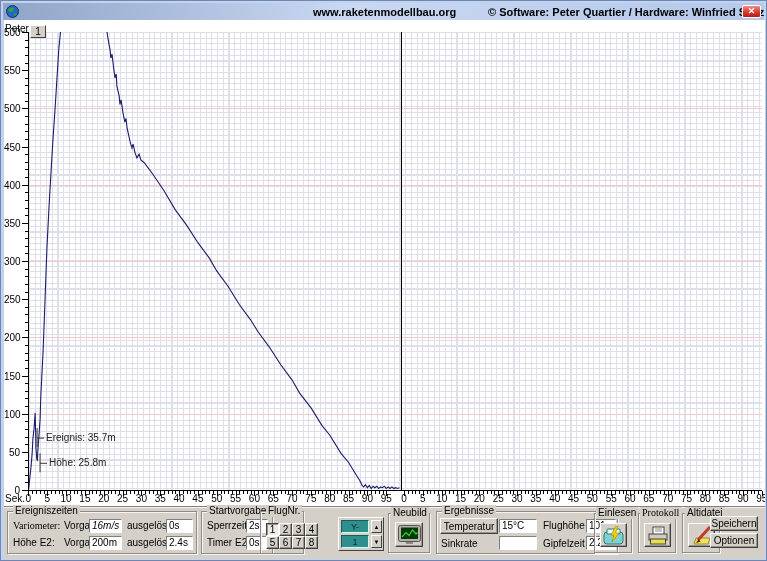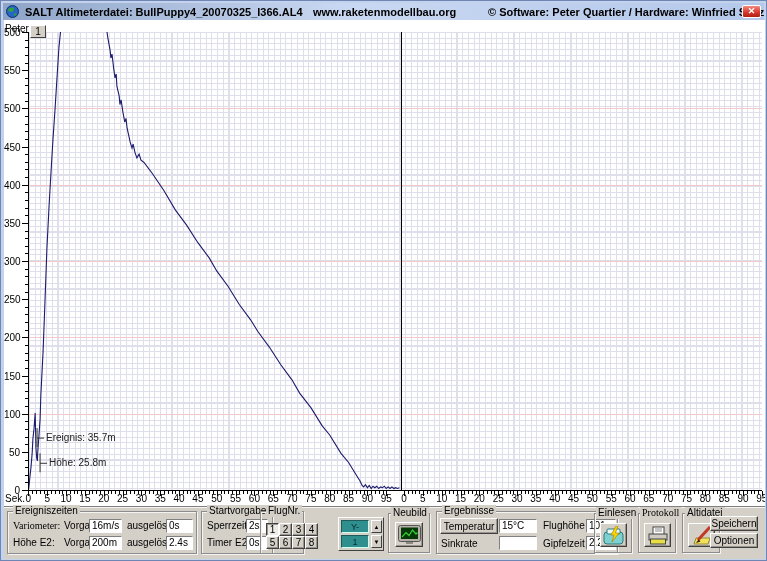--- a/index.html
+++ b/index.html
@@ -106,21 +106,20 @@
 <div class="window">
 
   <div class="titlebar">
     <span style="display:inline-flex;">
       <svg width="13" height="13" viewBox="0 0 13 13">
         <circle cx="6.5" cy="6.5" r="6" fill="#2565c8" stroke="#10306e"></circle>
         <path fill="#2fa335" d="M1.8 5 Q3.5 1.8 6.8 2.6 Q8.8 3.6 7.6 5.6 Q5.6 7.6 3.6 6.8 Z"></path>
         <path fill="#2fa335" d="M7.8 8.8 Q9.8 7.8 11 8.8 Q10.2 11 8 10.8 Z"></path>
       </svg>
     </span>
-    <span class="t-title">SALT Altimeterdatei: BullPuppy4_20070325_I366.AL4</span>
     <span class="t-site">www.raketenmodellbau.org</span>
     <span class="t-credits">© Software: Peter Quartier / Hardware: Winfried Seitz</span>
     <div class="close-btn">
       <span>✕</span>
     </div>
   </div>
 
   <div class="chart">
     <div class="plot-grid"></div>
     <div id="ticklayer" style="position:absolute;left:0;top:0;width:761px;height:486px;">
@@ -457,21 +456,21 @@
         <text x="45.07615" y="446.28333333333336" class="anno">Höhe: 25.8m</text>
       </svg>
   </div>
 
   <div class="panel">
 
     <div class="group" style="left:3px;top:4px;width:190px;height:43px;">
       <span class="gcap">Ereigniszeiten</span>
       <span class="lbl" style="left:5px;top:8px;font-family:Liberation Serif, serif;">Variometer:</span>
       <span class="lbl" style="left:56px;top:8px;">Vorgabe</span>
-      <span class="field" style="left:81px;top:7px;width:33px;">16m/s</span>
+      <span class="field" style="left:81px;top:7px;width:33px;font-style:italic;">16m/s</span>
       <span class="lbl" style="left:119px;top:8px;">ausgelöst</span>
       <span class="field" style="left:158px;top:7px;width:27px;">0s</span>
       <span class="lbl" style="left:5px;top:25px;">Höhe E2:</span>
       <span class="lbl" style="left:56px;top:25px;">Vorgabe</span>
       <span class="field" style="left:81px;top:24px;width:33px;">200m</span>
       <span class="lbl" style="left:119px;top:25px;">ausgelöst</span>
       <span class="field" style="left:158px;top:24px;width:27px;">2.4s</span>
     </div>
 
     <div class="group" style="left:197px;top:4px;width:72px;height:43px;">

